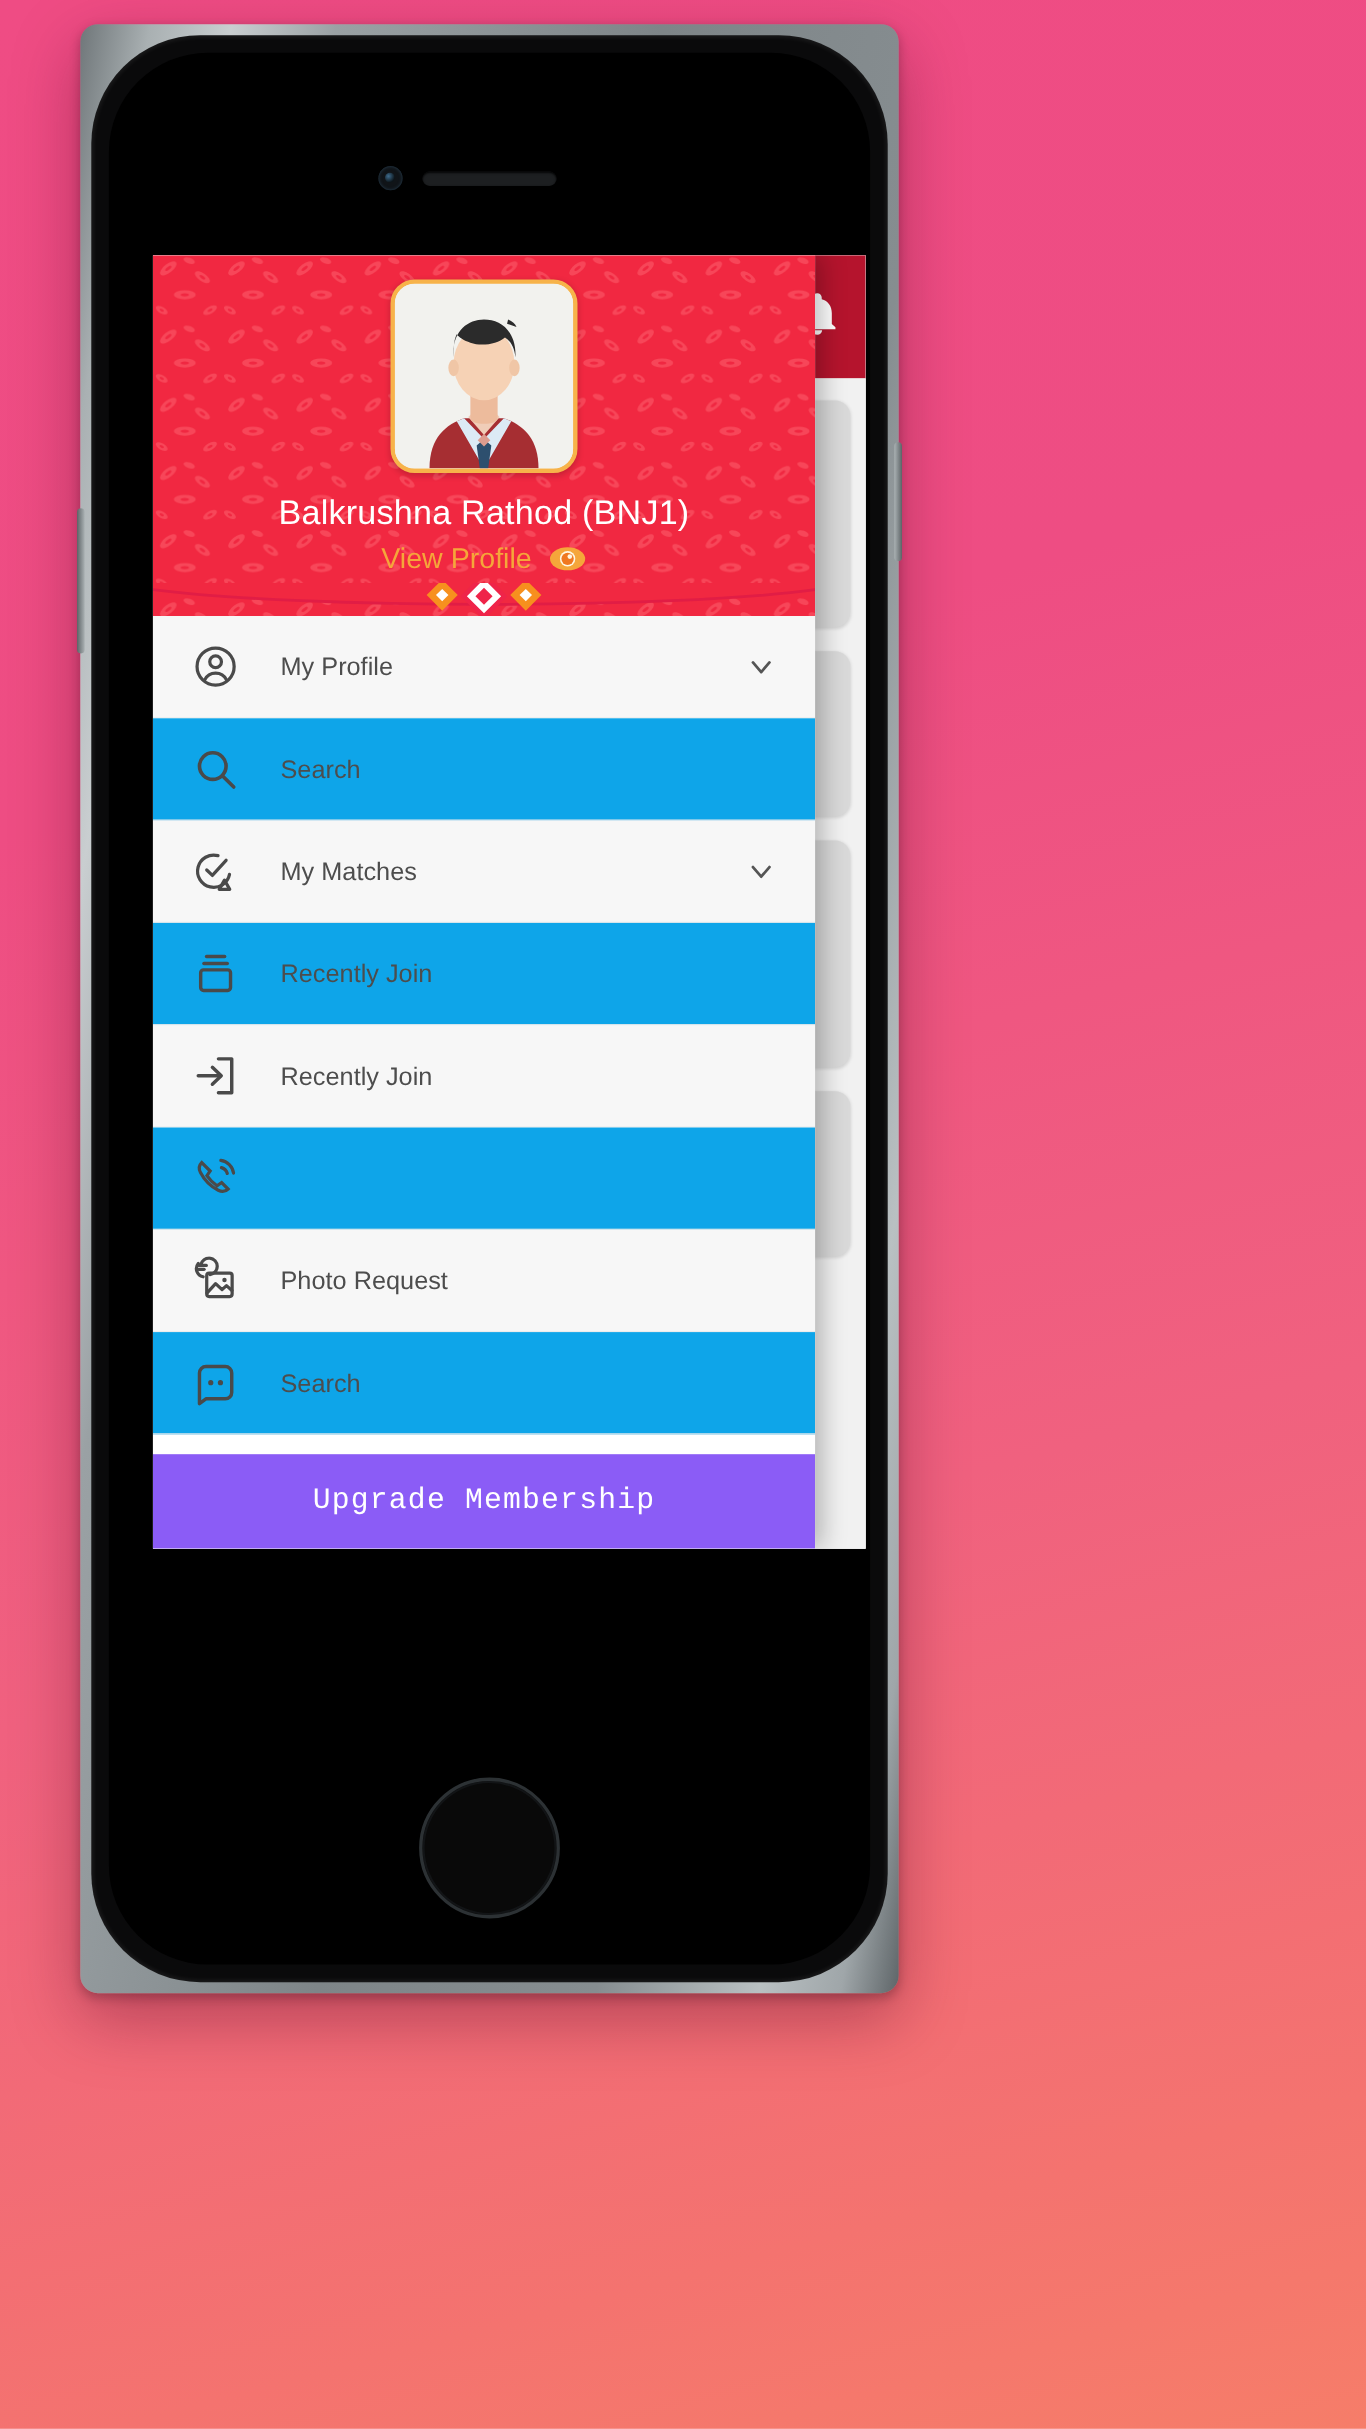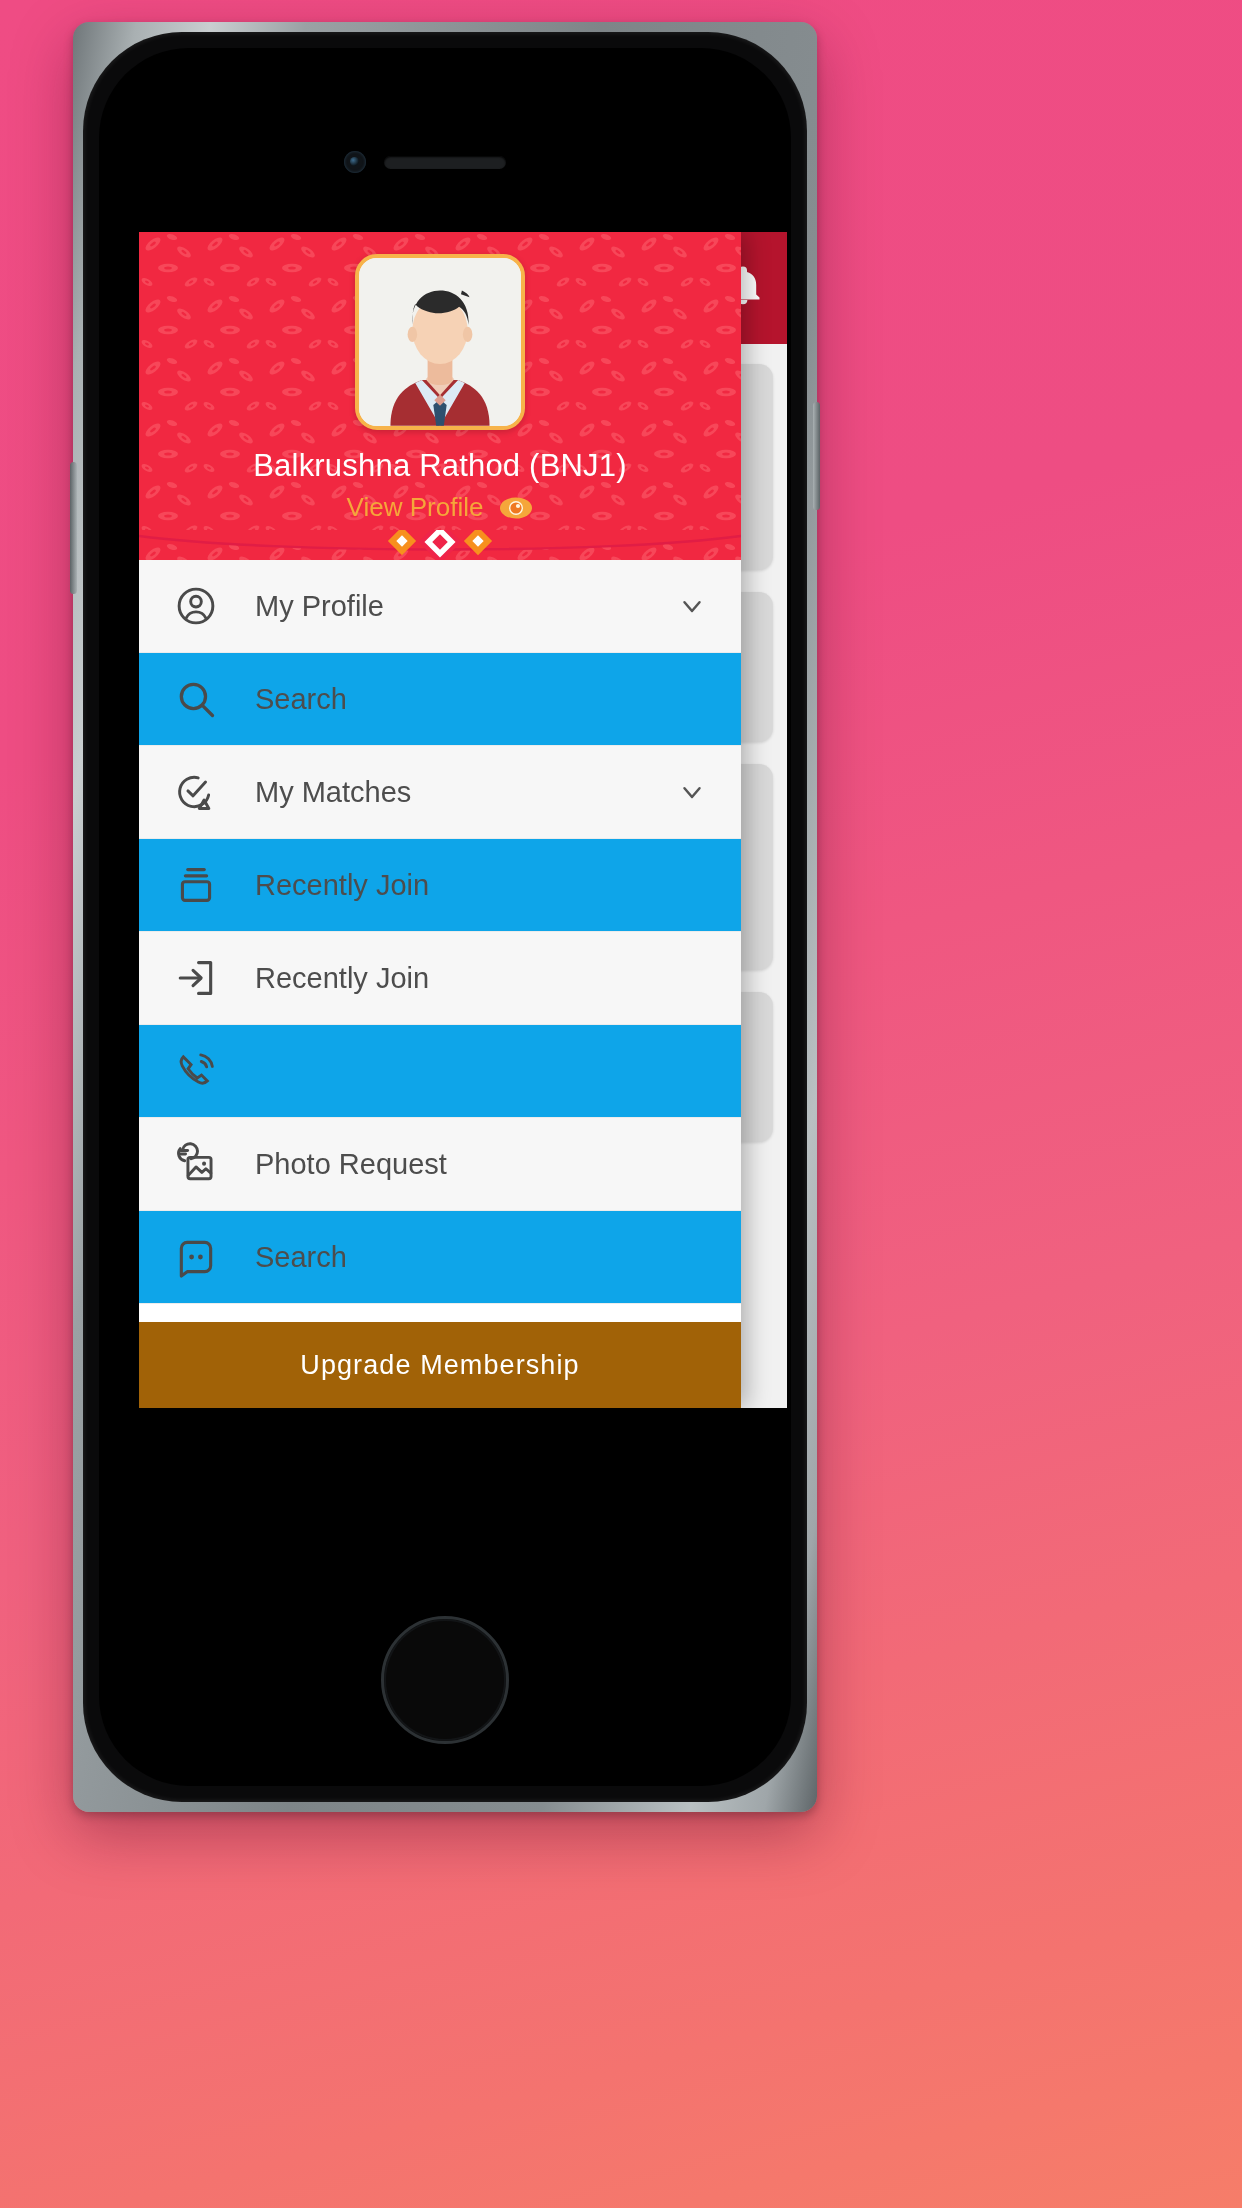--- a/index.html
+++ b/index.html
@@ -206,45 +206,45 @@
   .menu-item.alt { background: #f7f7f7; }
   .menu-icon {
     width: 46px; height: 46px;
     flex: none;
     color: #4a4a4a;
     display: flex; align-items: center; justify-content: center;
   }
   .menu-icon svg { width: 44px; height: 44px; display:block; }
   .menu-label {
     margin-left: 36px;
-    font-size: 29px;
+    font-size: 23px;
     color: #4d4d4d;
     font-weight: 400;
     flex: 1 1 auto;
     white-space: nowrap;
   }
   .menu-chevron {
     width: 30px; height: 30px; flex: none;
     color: #555;
   }
   .menu-chevron svg { width: 30px; height: 30px; display: block; }
 
   
   #upgrade-membership-button {
     flex: none;
     height: 86px;
-    background: #a16207;
+    background: #8b5cf6;
     color: #ffffff;
     display: flex; align-items: center; justify-content: center;
     font-size: 27px;
     letter-spacing: 1.1px;
     cursor: pointer;
     border: none;
     width: 100%;
-    font-family: Liberation Sans, sans-serif;
+    font-family: Liberation Mono, monospace;
   }
 </style>
 </head>
 <body>
 
 <div id="phone-device">
   <div id="volume-rocker"></div>
   <div id="power-button"></div>
 
   <div id="phone-bezel">

